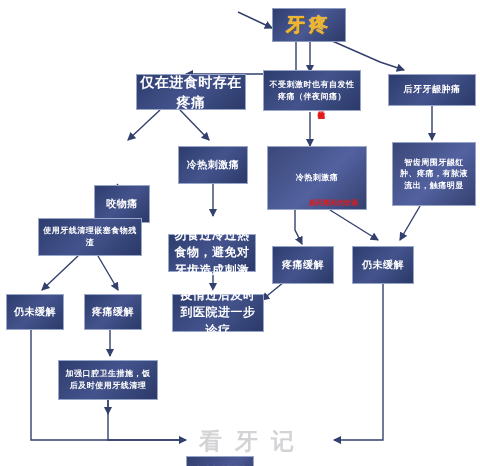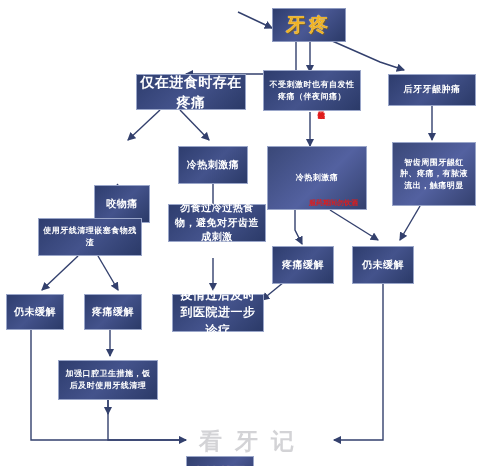--- a/index.html
+++ b/index.html
@@ -176,21 +176,21 @@
   </div>
 
   <div class="node emph-node" style="left:392px;top:142px;width:84px;height:64px;font-size:8px;justify-content:center;">
     <span>智齿周围牙龈红肿、疼痛，有脓液流出，触痛明显</span>
   </div>
 
   <div class="node" style="left:38px;top:218px;width:104px;height:38px;font-size:8px;">
     <span>使用牙线清理嵌塞食物残渣</span>
   </div>
 
-  <div class="node" style="left:168px;top:204px;width:98px;height:38px;font-size:10px;">
+  <div class="node" style="left:168px;top:234px;width:88px;height:38px;font-size:12px;">
     <span>勿食过冷过热食物，避免对牙齿造成刺激</span>
   </div>
 
   <div class="node" style="left:84px;top:294px;width:58px;height:36px;font-size:10px;">
     <span>疼痛缓解</span>
   </div>
 
   <div class="node" style="left:6px;top:294px;width:58px;height:36px;font-size:10px;">
     <span>仍未缓解</span>
   </div>

